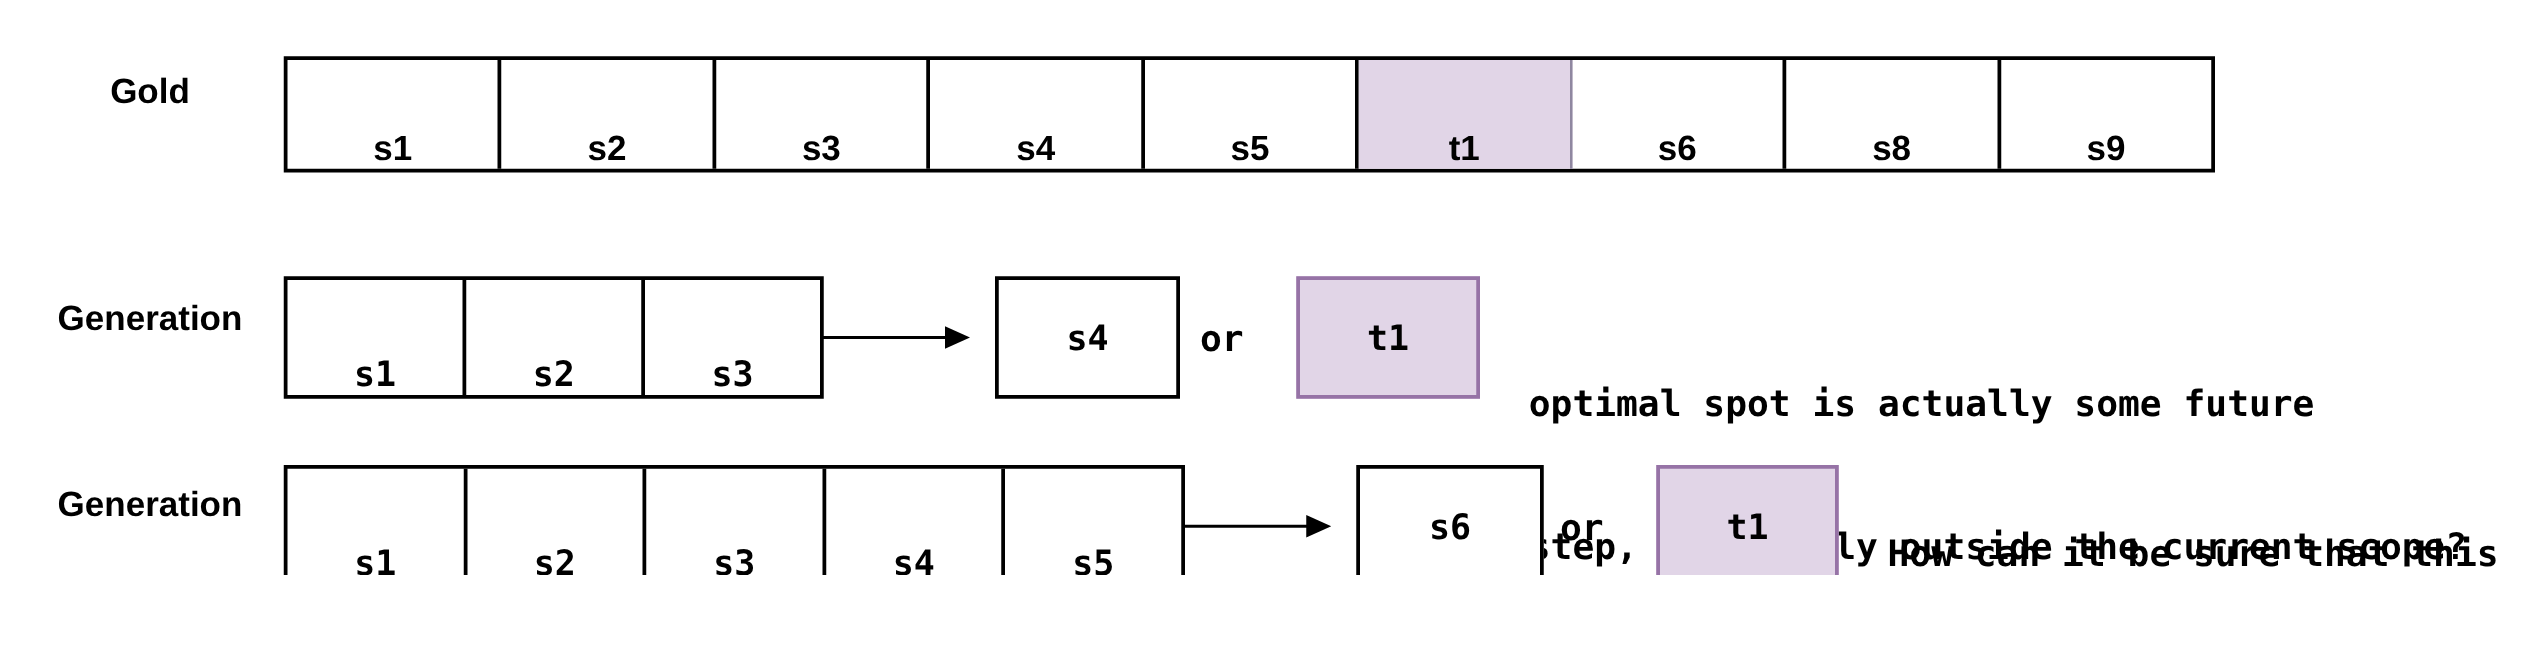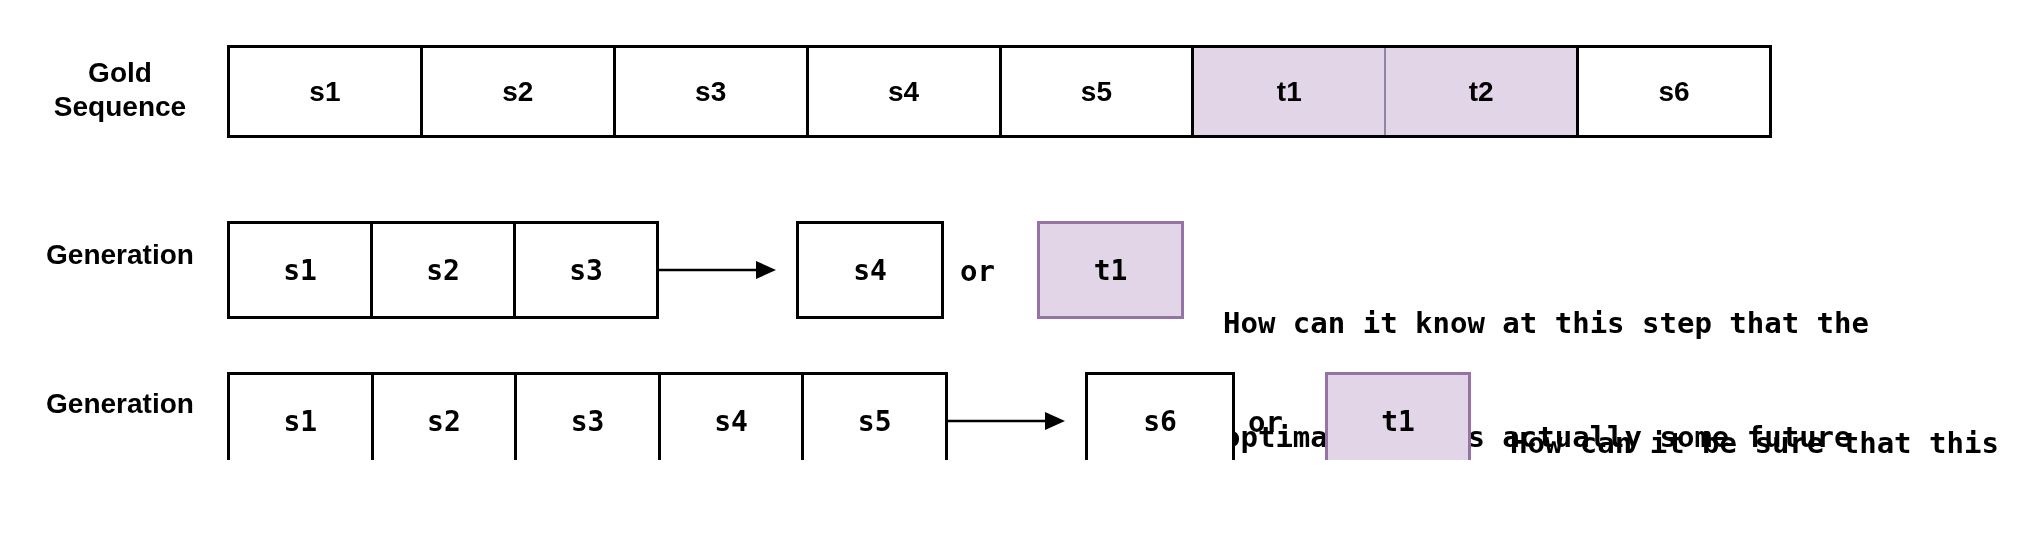--- a/index.html
+++ b/index.html
@@ -20,21 +20,21 @@
   .strip{
     position:absolute;
     display:flex;
     border:3px solid var(--box-border,#000);
     box-sizing:border-box;
     background:#fff;
   }
   .cell{
     flex:1 1 0;
     border-right:3px solid var(--box-border,#000);
-    display:flex;align-items:center;justify-content:center;
+    display:flex;align-items:flex-end;justify-content:center;
     box-sizing:border-box;
   }
   .cell:last-child{border-right:none;}
   .cell.hl{background:var(--highlight-fill,#e1d5e7);}
   .cell.hl-divider{border-right:2px solid var(--inner-divider,#8f87a0);}
   .sans-label{font:bold 28px "Liberation Sans",sans-serif;}
   .mono-label{font:bold 28px "DejaVu Sans Mono",monospace;}
   .box{
     position:absolute;
     box-sizing:border-box;
@@ -60,21 +60,20 @@
     color:var(--text,#000);
   }
 </style>
 </head>
 <body>
 
 <div class="diagram">
 
   <div class="row-label" style="top:56px;">
     <div>Gold</div>
-    <div>Sequence</div>
   </div>
 
   <div class="strip" style="left:227px;top:45px;width:1545px;height:93px;">
     <div class="cell sans-label">
         <span>s1</span>
       </div>
     <div class="cell sans-label">
         <span>s2</span>
       </div>
     <div class="cell sans-label">
@@ -82,25 +81,28 @@
       </div>
     <div class="cell sans-label">
         <span>s4</span>
       </div>
     <div class="cell sans-label">
         <span>s5</span>
       </div>
     <div class="cell sans-label hl hl-divider">
         <span>t1</span>
       </div>
-    <div class="cell sans-label hl">
-        <span>t2</span>
+    <div class="cell sans-label">
+        <span>s6</span>
       </div>
     <div class="cell sans-label">
-        <span>s6</span>
+        <span>s8</span>
+      </div>
+    <div class="cell sans-label">
+        <span>s9</span>
       </div>
   </div>
 
   <div class="row-label" style="top:238px;">
     <div>Generation</div>
   </div>
 
   <div class="strip" style="left:227px;top:221px;width:432px;height:98px;">
     <div class="cell mono-label">
         <span>s1</span>
@@ -122,21 +124,20 @@
     <span>s4</span>
   </div>
 
   <div class="or" style="left:960px;top:254px;">or</div>
 
   <div class="box purple" style="left:1037px;top:221px;width:147px;height:98px;">
     <span>t1</span>
   </div>
 
   <div class="question" style="left:1223px;top:228px;">
-    <div>How can it know at this step that the</div>
     <div>optimal spot is actually some future</div>
     <div>step, completely outside the current scope?</div>
   </div>
 
   <div class="row-label" style="top:387px;">
     <div>Generation</div>
   </div>
 
   <div class="strip" style="left:227px;top:372px;width:721px;height:98px;">
     <div class="cell mono-label">

